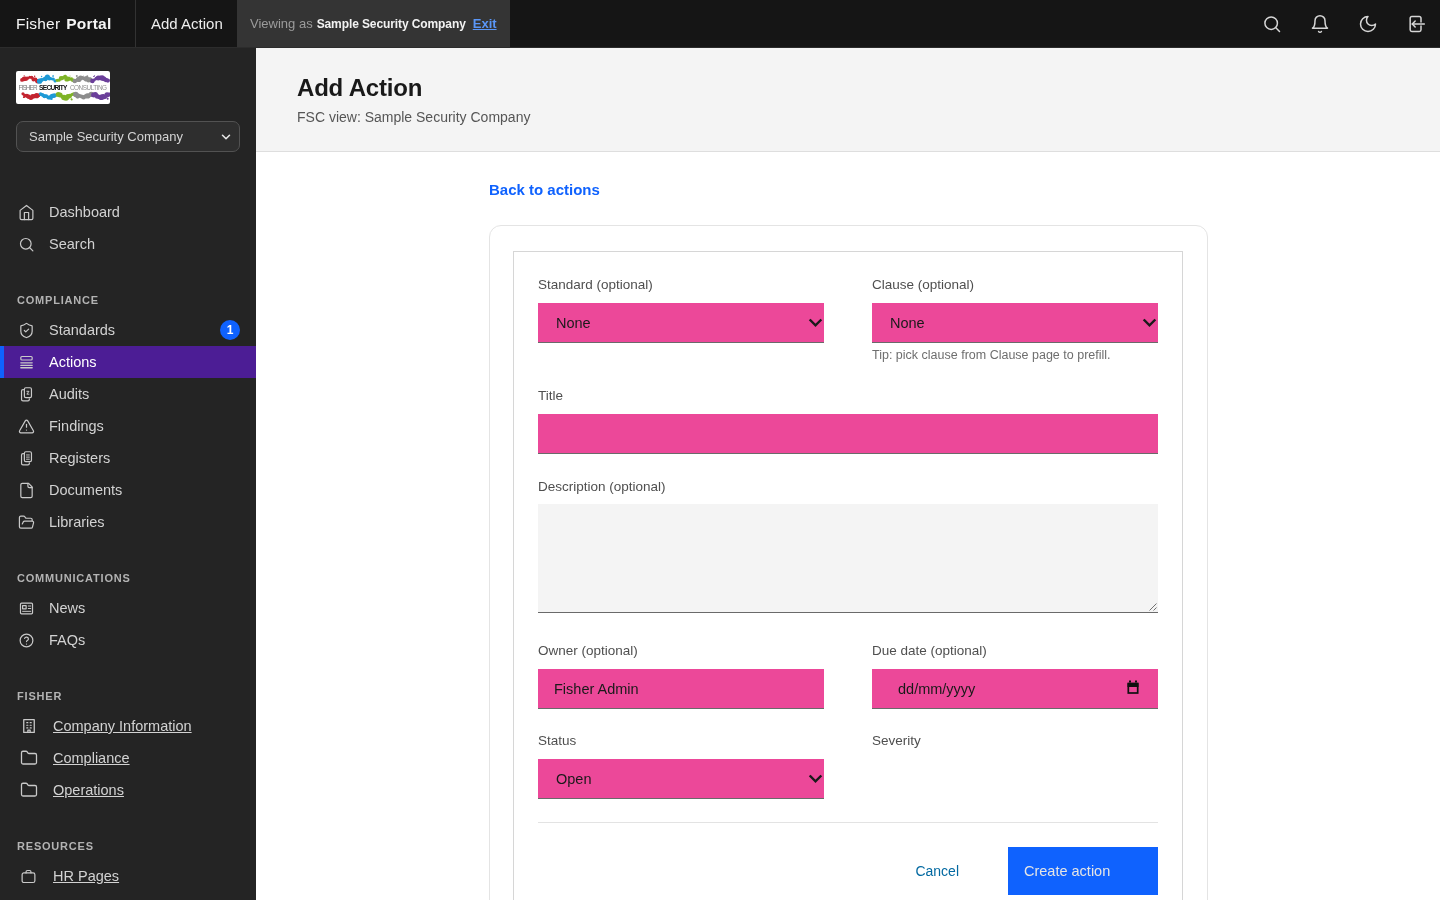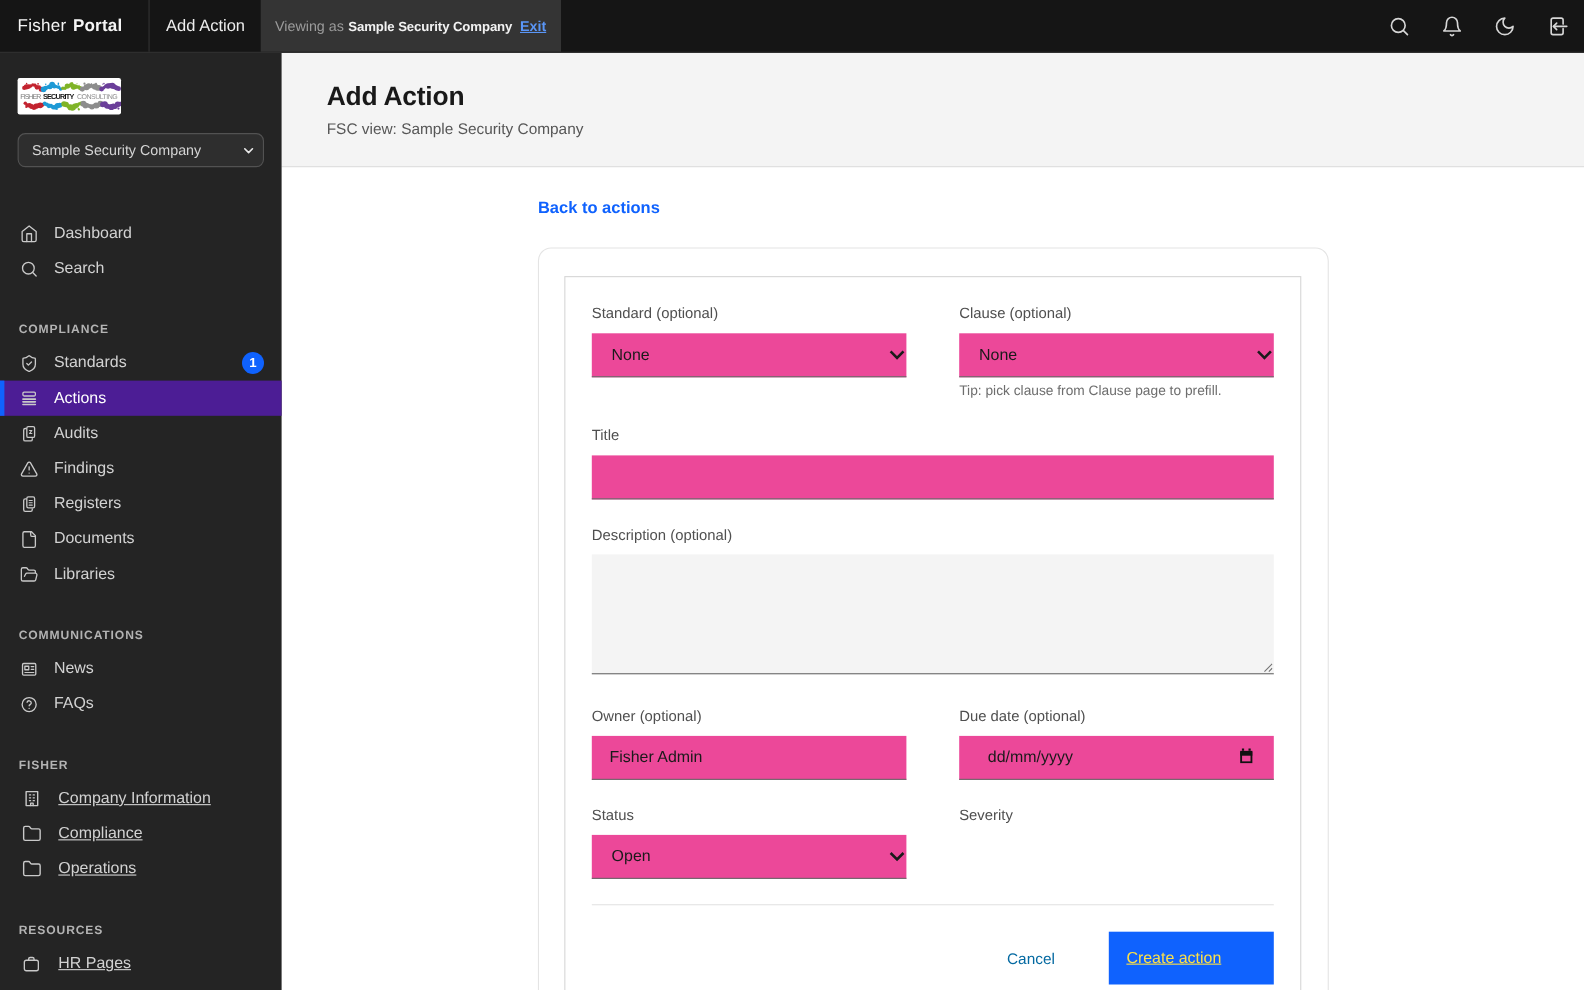--- a/index.html
+++ b/index.html
@@ -70,22 +70,22 @@
   .ctrl .chev { position:absolute; right:1px; color:#1a1a1a; }
   .ctrl .cal { position:absolute; right:19px; top:11px; color:#111; }
   .tip { font-size:12.5px; color:#6e6e6e; line-height:16px; margin-top:4px; }
   .tarea { position:relative; height:109px; background:#f4f4f4;
     border-bottom:1px solid #6a6a6a; }
   .tarea svg { position:absolute; right:1px; bottom:1px; color:#777; }
   .hr { height:1px; background:#e3e3e3; margin-top:0; }
   .btnrow { display:flex; align-items:center; justify-content:flex-end;
     margin-top:24px; }
   .cancel { font-size:14px; color:#0369a1; margin-right:49px; }
-  .cta { width:150px; height:48px; background:#0f62fe; color:#fde047;
-    font-size:14.5px; display:flex; align-items:center; padding-left:16px;text-decoration:underline; }
+  .cta { width:150px; height:48px; background:#0f62fe; color:#e5e5e5;
+    font-size:14.5px; display:flex; align-items:center; padding-left:16px; }
 </style>
 </head>
 <body>
 
 <div class="sidebar">
   <div class="logo">
     <svg width="94" height="33" viewBox="0 0 94 33">
         <g fill="#c32430">
           <circle cx="6.0" cy="8.9" r="1.9"></circle>
           <circle cx="7.9" cy="8.0" r="2.3"></circle>

